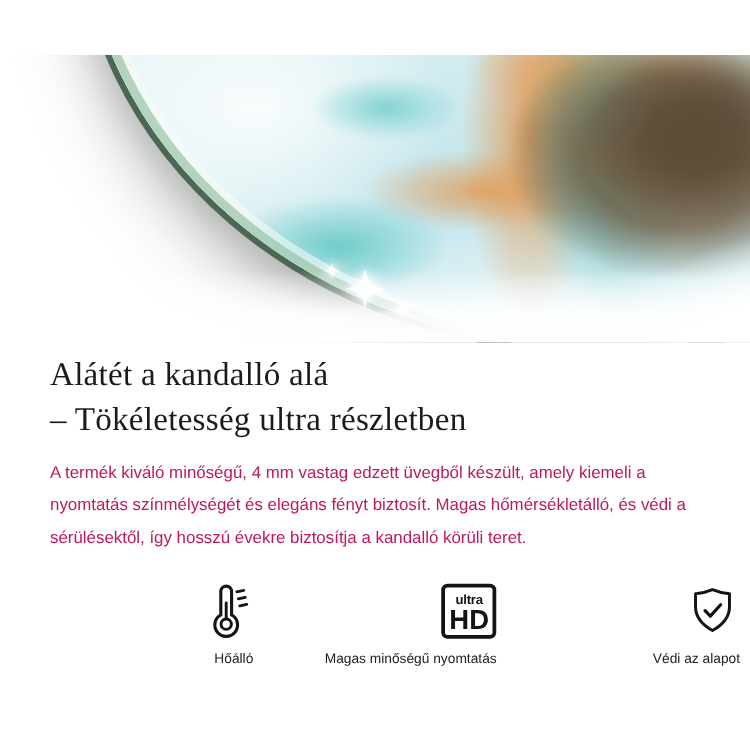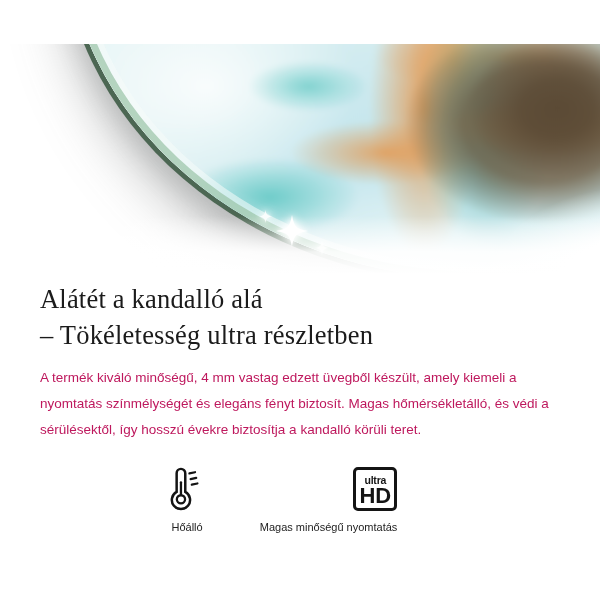--- a/index.html
+++ b/index.html
@@ -157,18 +157,27 @@
     <div class="feature">
       <div class="icon-box">
         <div class="uhd">
           <div class="uhd-top">ultra</div>
           <div class="uhd-bottom">HD</div>
         </div>
       </div>
       <div class="feature-label">Magas minőségű nyomtatás</div>
     </div>
 
+    <div class="feature">
+      <div class="icon-box">
+        <svg width="44" height="44" viewBox="0 0 48 48" class="icon-stroke">
+          <path d="M24 5.2c4.6 2 9.6 3.2 14.8 3.6v11.4c0 9.3-5.9 15.5-14.8 20.6-8.9-5.1-14.8-11.3-14.8-20.6V8.8c5.2-.4 10.2-1.6 14.8-3.6z" stroke-width="2.6" stroke-linejoin="round"></path>
+          <path d="M17.5 23.5l4.6 4.8 9-10" stroke-width="2.8" stroke-linecap="round" stroke-linejoin="round"></path>
+        </svg>
+      </div>
+      <div class="feature-label">Védi az alapot</div>
+    </div>
 
 
 
 
   </div>
 </div>
 
 </body></html>

